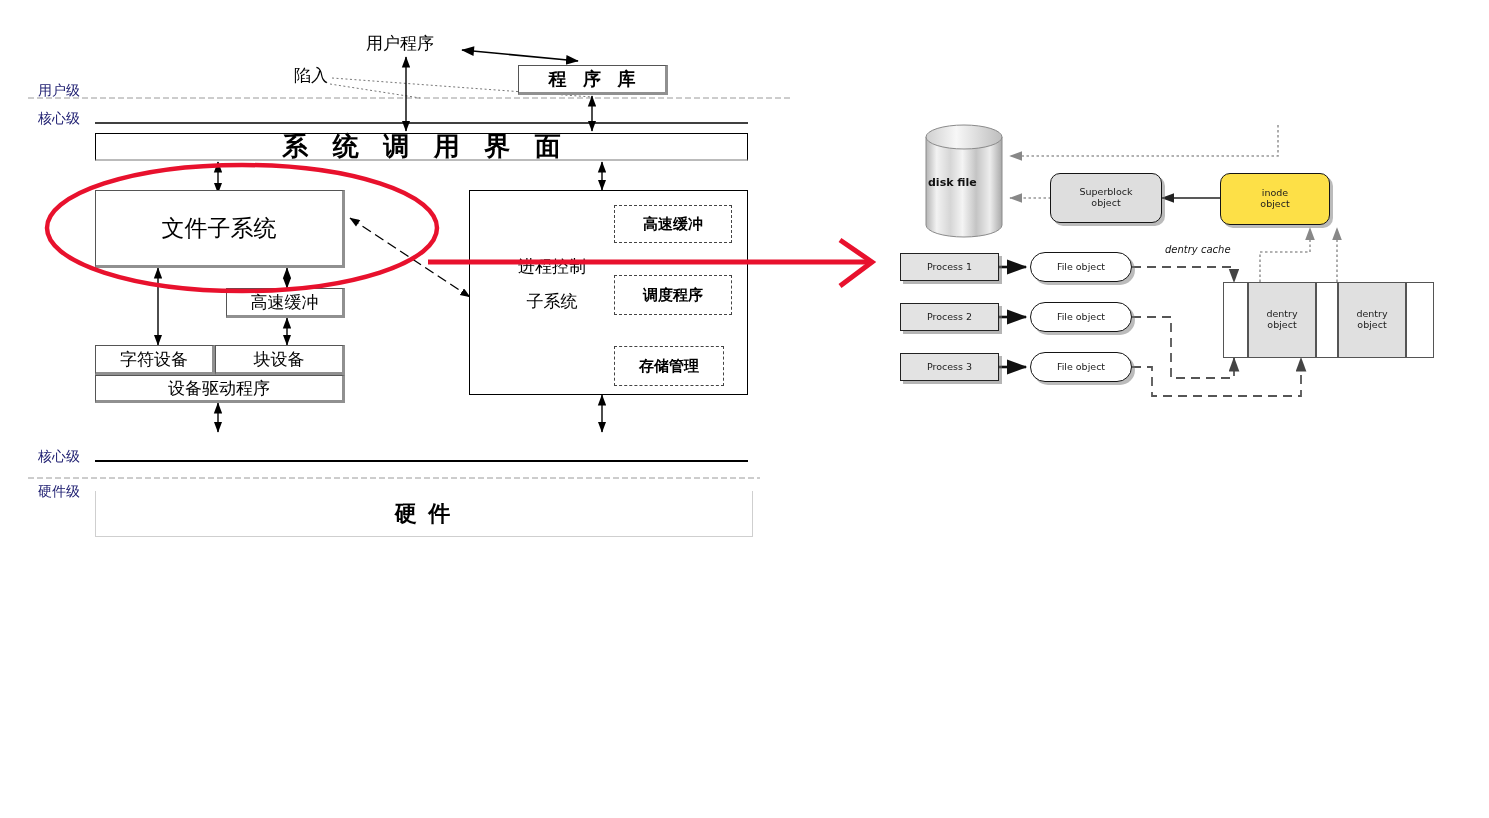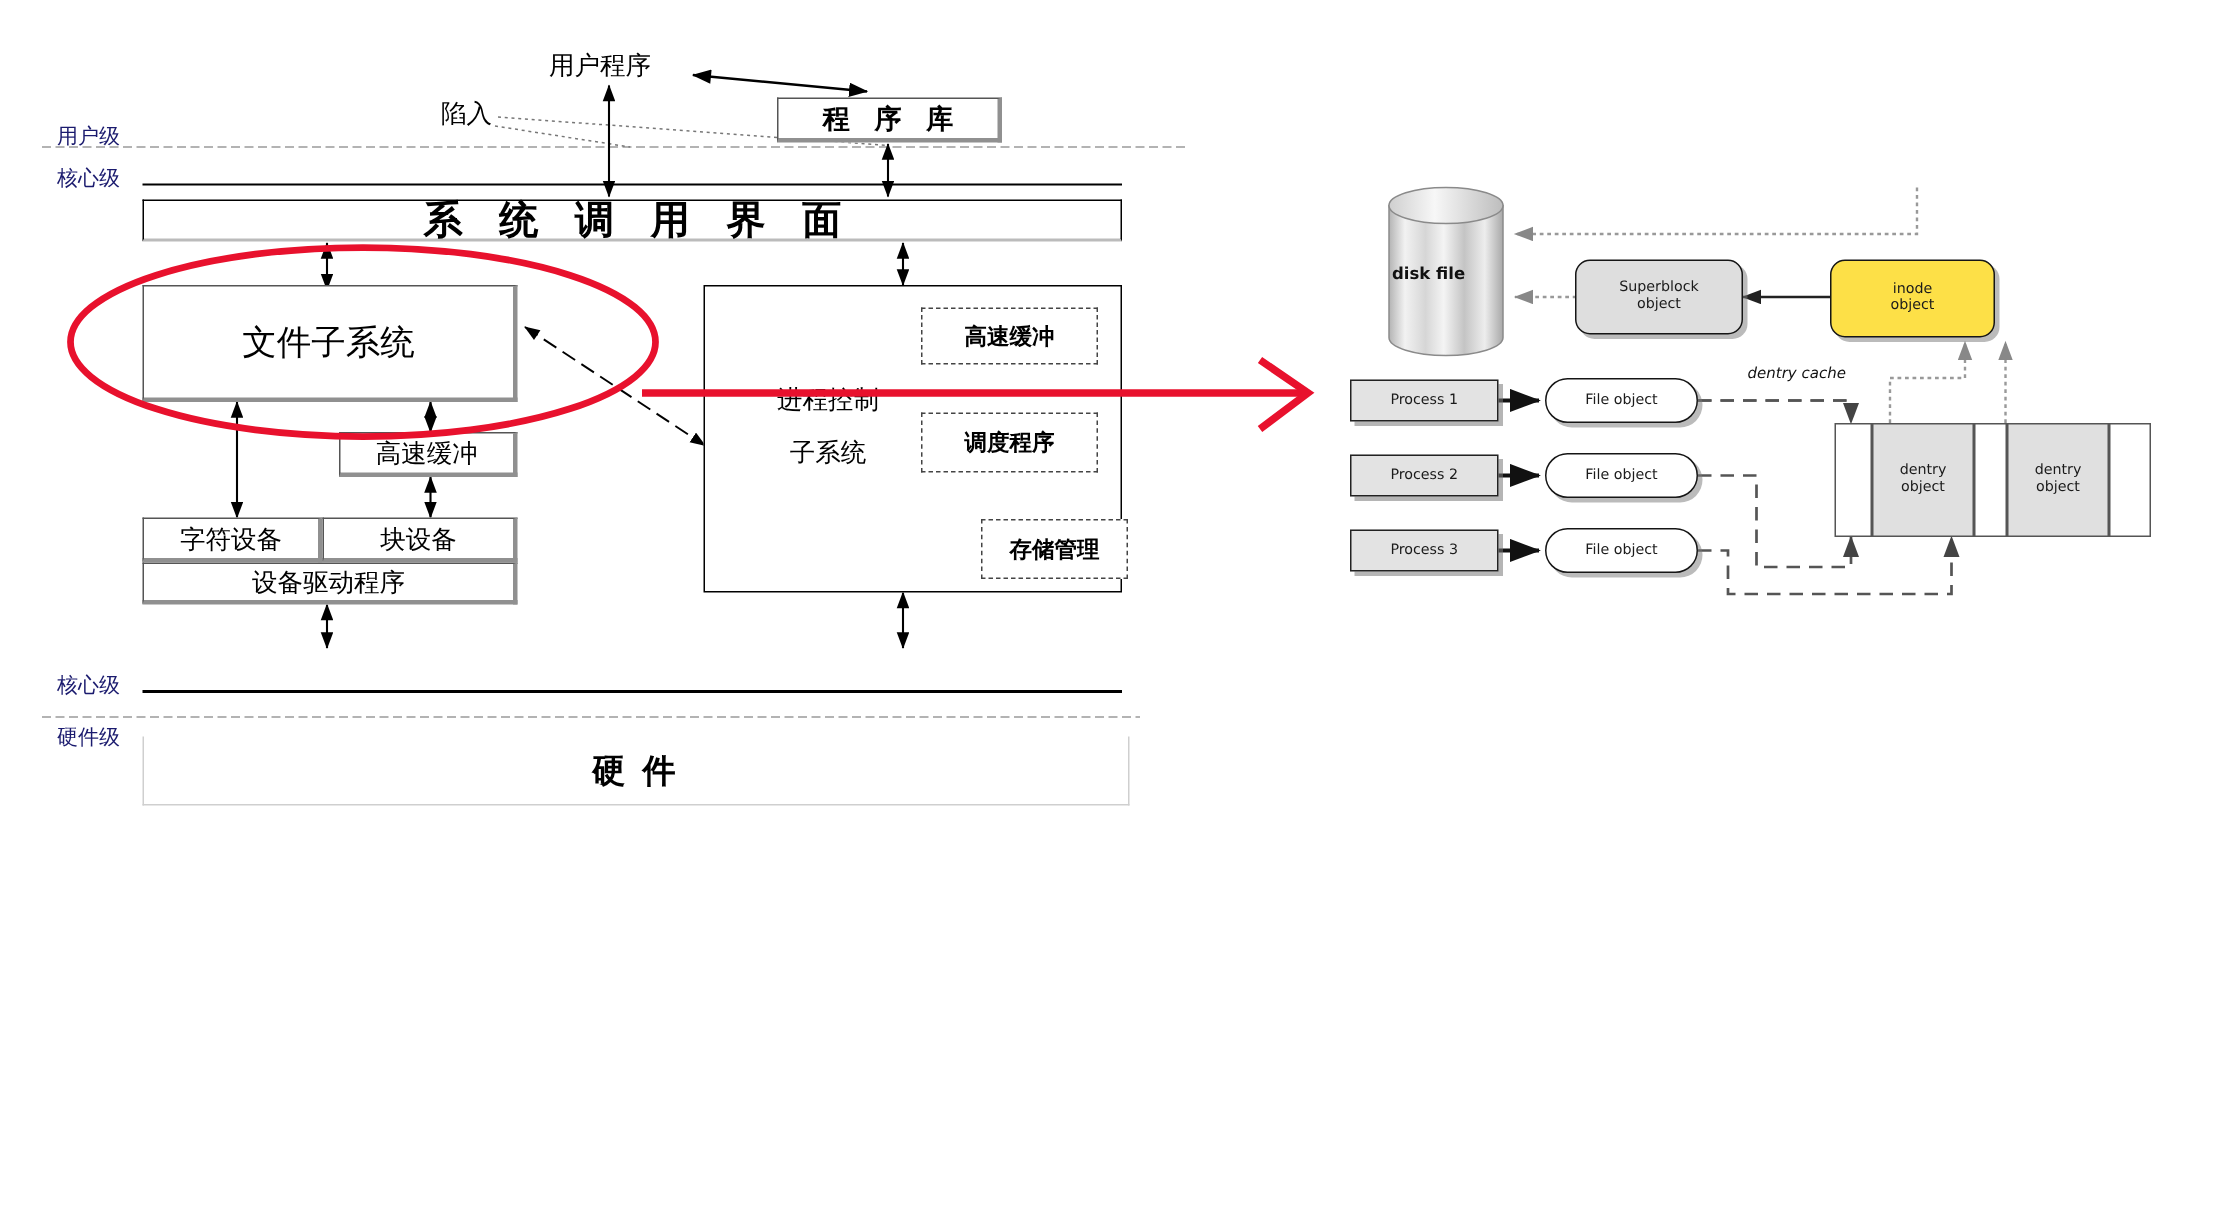--- a/index.html
+++ b/index.html
@@ -198,21 +198,21 @@
     <div class="abs cjk-box plain-box" style="left:215px;top:345px;width:130px;height:30px;font-size:17px;">块设备</div>
 
     <div class="abs cjk-box plain-box" style="left:95px;top:375px;width:250px;height:28px;font-size:17px;">设备驱动程序</div>
 
     <div class="abs" style="left:469px;top:190px;width:279px;height:205px;border:1.3px solid #000;background:#fff;box-sizing:border-box;"></div>
     <div class="abs cjk-box" style="left:497px;top:255px;width:110px;height:22px;font-size:17px;">进程控制</div>
     <div class="abs cjk-box" style="left:497px;top:290px;width:110px;height:22px;font-size:17px;">子系统</div>
 
     <div class="abs cjk-box dotted-box" style="left:614px;top:205px;width:118px;height:38px;">高速缓冲</div>
     <div class="abs cjk-box dotted-box" style="left:614px;top:275px;width:118px;height:40px;">调度程序</div>
-    <div class="abs cjk-box dotted-box" style="left:614px;top:346px;width:98px;height:40px;margin-left:40px;">存储管理</div>
+    <div class="abs cjk-box dotted-box" style="left:614px;top:346px;width:110px;height:40px;">存储管理</div>
 
 
     <div class="abs cjk-box hairline-box" style="left:95px;top:491px;width:658px;height:46px;font-size:22px;letter-spacing:3px;font-weight:600;border-top:none;">硬       件</div>
 
     <svg class="abs" style="left:0;top:0;pointer-events:none;" width="790" height="560">
       <ellipse cx="242" cy="228" rx="195" ry="63" fill="none" stroke="#e8112d" stroke-width="4.5"></ellipse>
     </svg>
   </div>
 
   <svg class="abs" style="left:420px;top:230px;" width="480" height="80">

